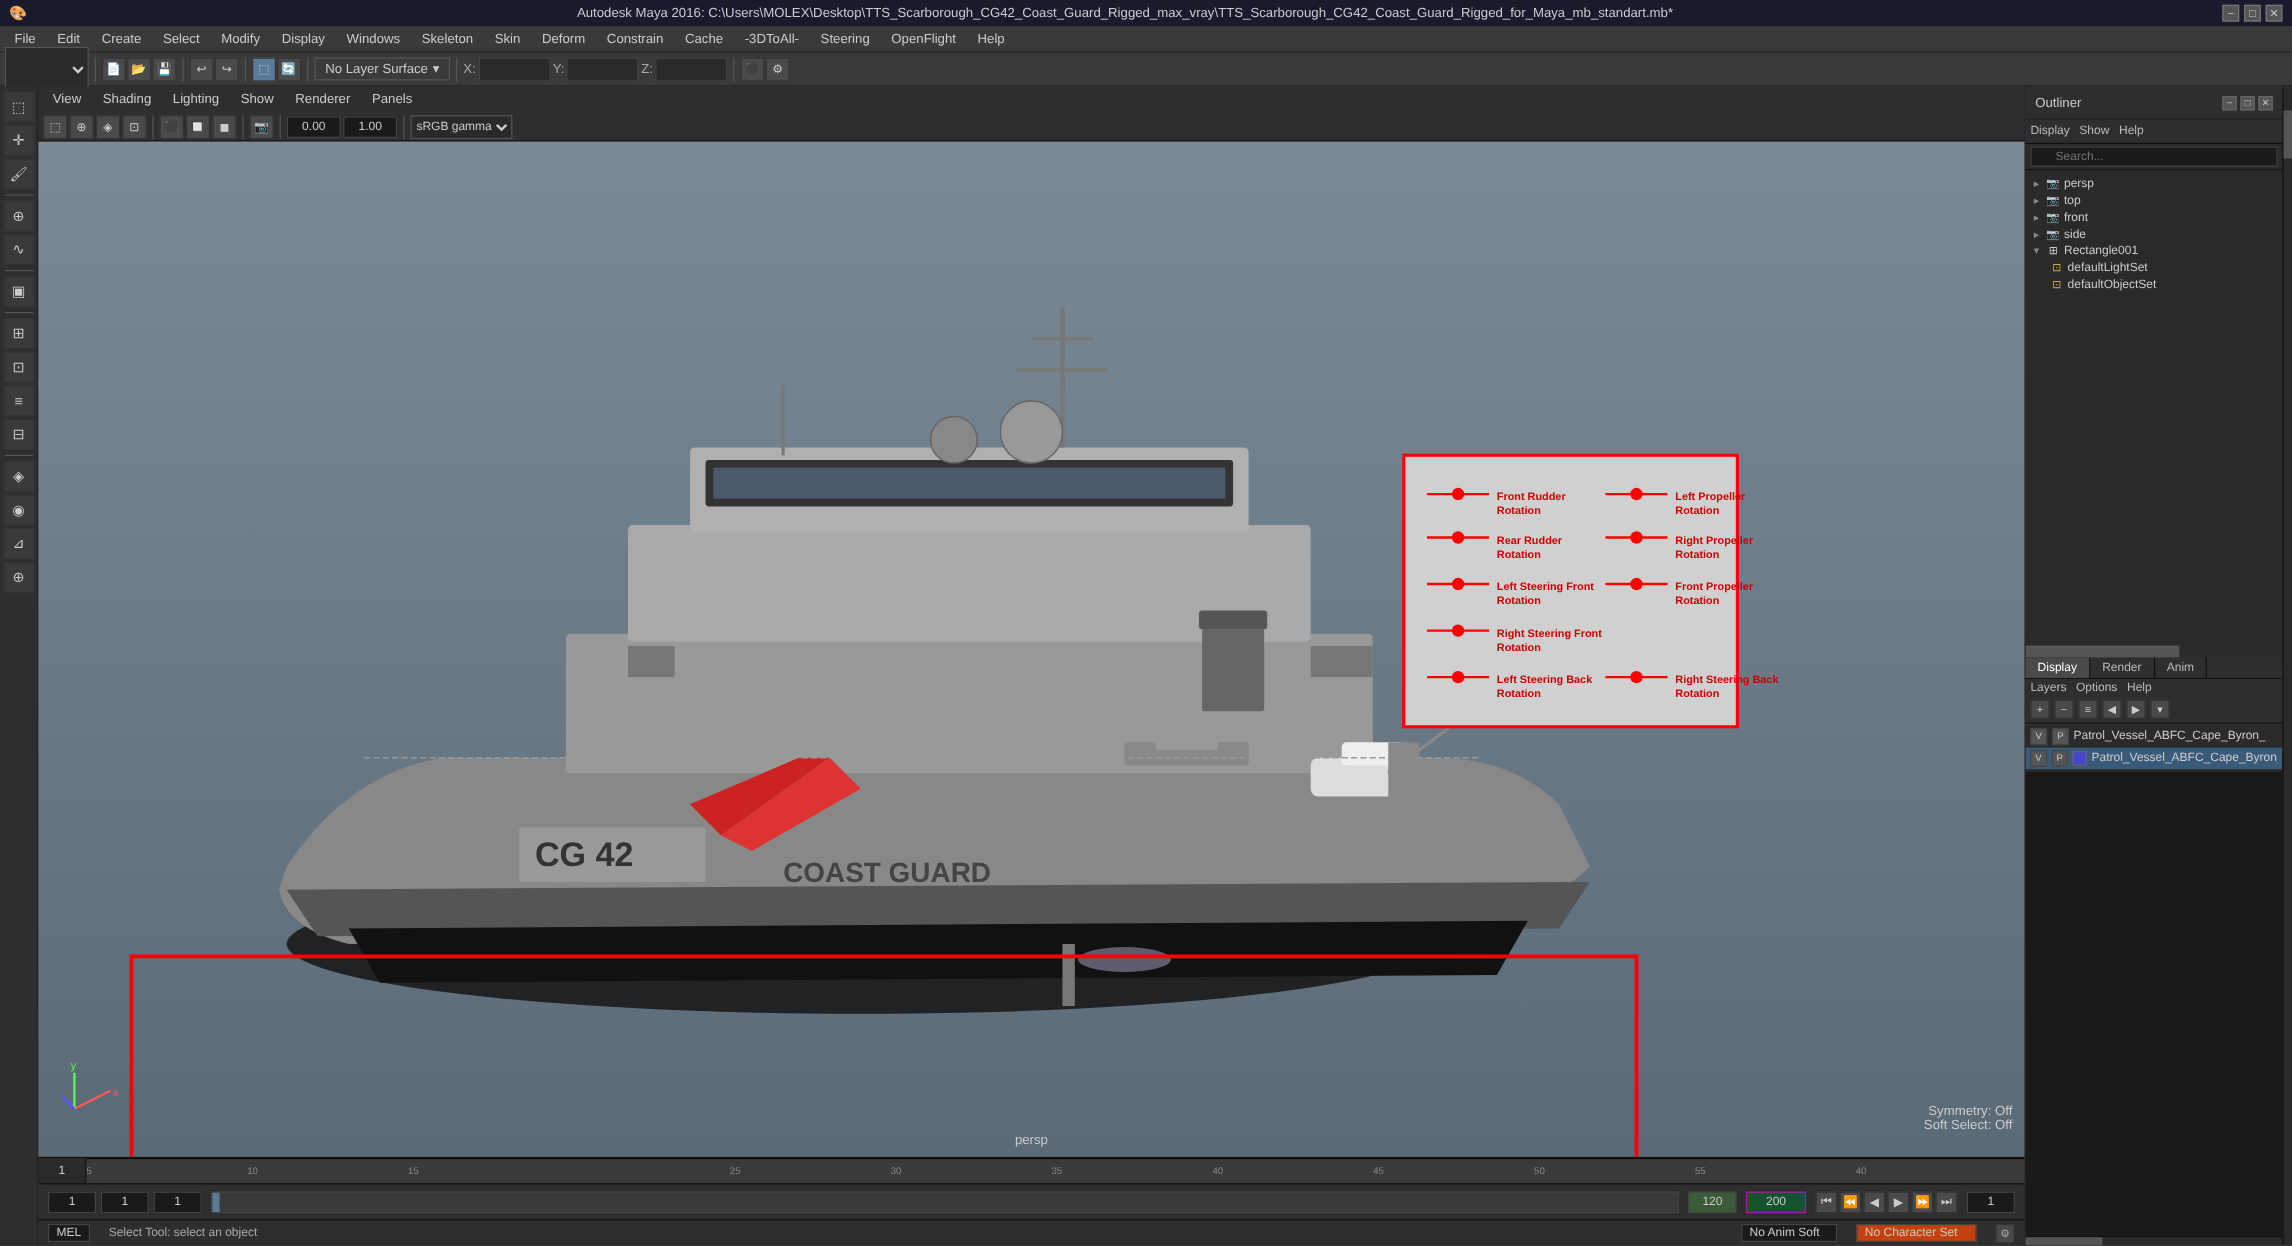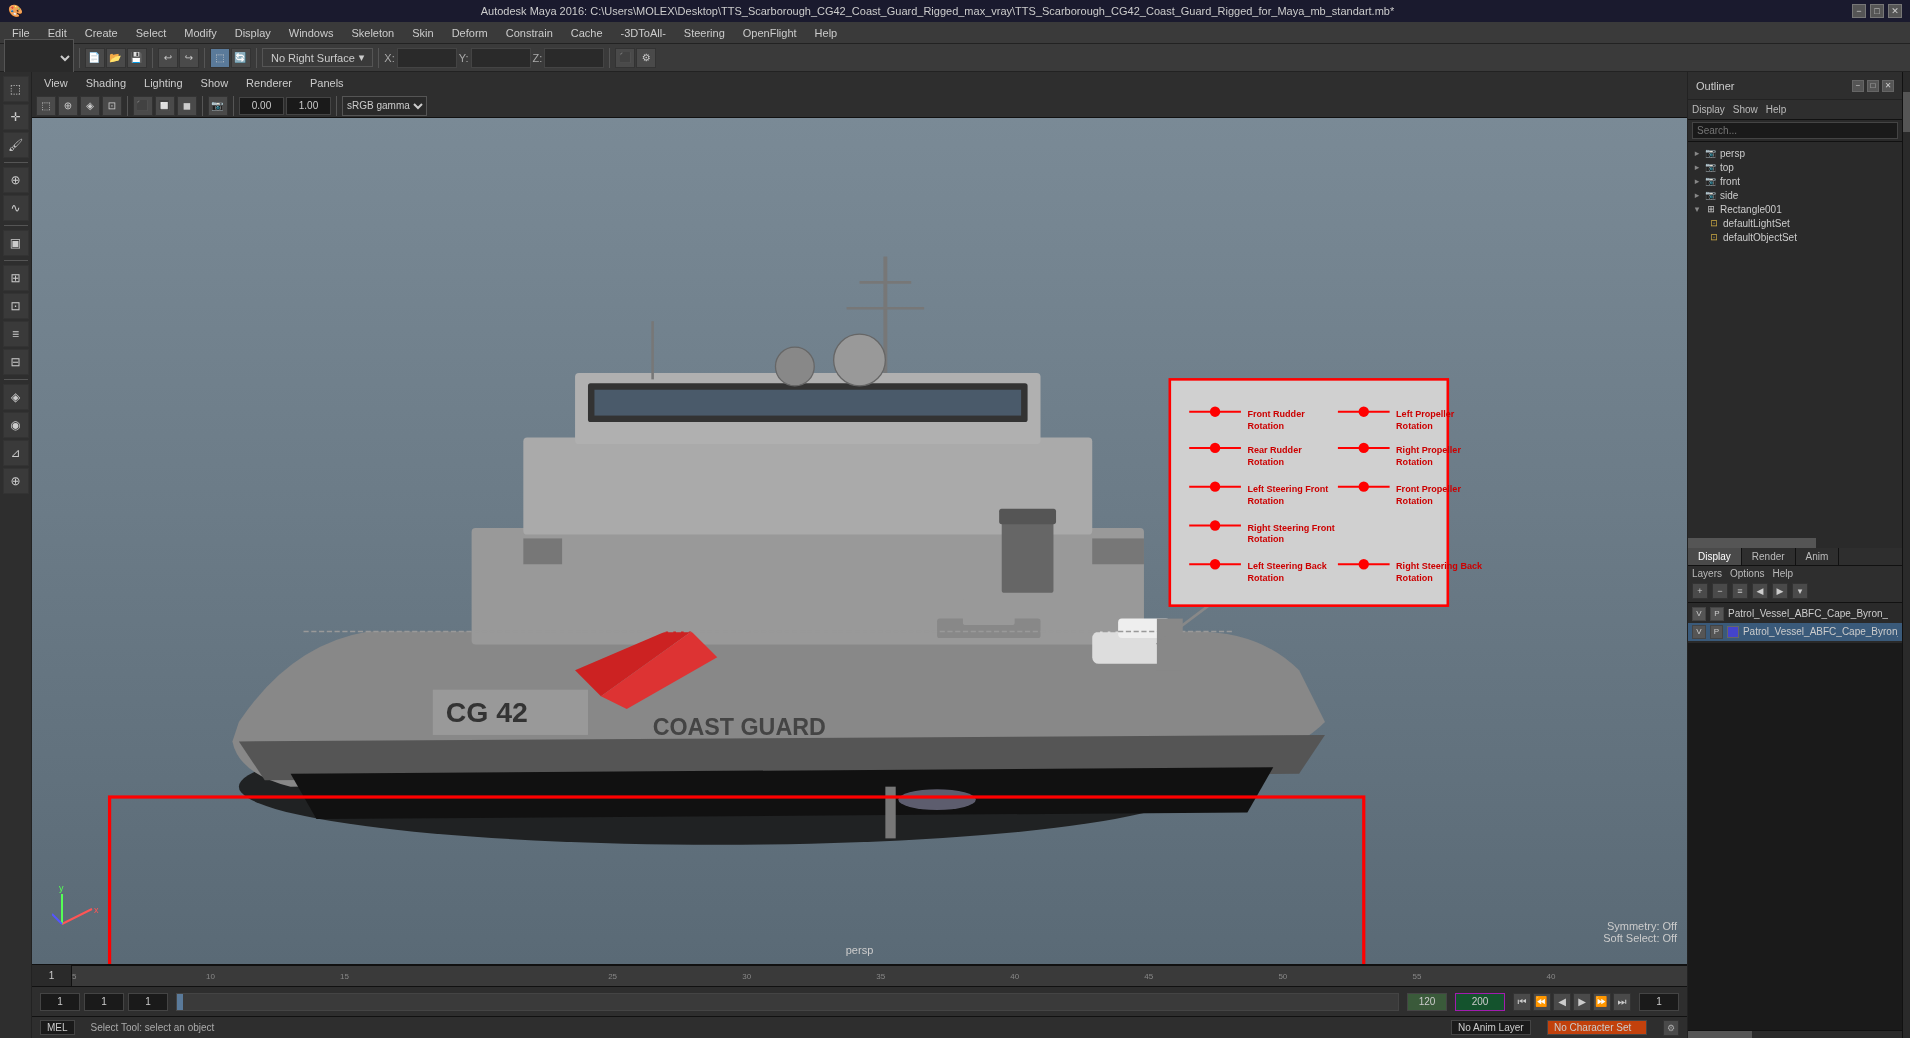--- a/index.html
+++ b/index.html
@@ -232,21 +232,21 @@
       height: 22px;
       background: #2a2a2a;
       display: flex;
       align-items: center;
       padding: 0 4px;
       border-bottom: 1px solid #111;
     }
     #outliner-search input {
       width: 100%; background: #1a1a1a;
       border: 1px solid #444; color: #ccc;
-      padding: 2px 4px; font-size: 10px;
+      padding: 2px 20px; font-size: 10px;
     }
     #outliner-tree {
       flex: 1;
       background: #2a2a2a;
       overflow-y: auto;
       padding: 4px 0;
     }
     .tree-item {
       display: flex;
       align-items: center;
@@ -561,21 +561,21 @@
       <div class="tb-btn">↩</div>
       <div class="tb-btn">↪</div>
     </div>
     <div class="tb-sep"></div>
     <div class="toolbar-icon-group">
       <div class="tb-btn active">⬚</div>
       <div class="tb-btn">🔄</div>
     </div>
     <div class="tb-sep"></div>
     <div class="no-live-surface">
-      <span>No Right Surface</span>
+      <span>No Layer Surface</span>
       <span>▾</span>
     </div>
     <div class="tb-sep"></div>
     <div class="xyz-fields">
       <span class="xyz-label">X:</span>
       <input class="xyz-field" type="text" value="" style="">
       <span class="xyz-label">Y:</span>
       <input class="xyz-field" type="text" value="" style="">
       <span class="xyz-label">Z:</span>
       <input class="xyz-field" type="text" value="" style="">
@@ -827,21 +827,21 @@
             </div>
 
             <div style="display:flex;align-items:center;gap:4px;">
               <div class="frame-field">1</div>
             </div>
           </div>
 
           <div id="status-bar">
             <div id="status-type">MEL</div>
             <div id="status-left">Select Tool: select an object</div>
-            <div id="anim-layer-field">No Anim Layer</div>
+            <div id="anim-layer-field">No Anim Soft</div>
             <div id="char-set-field">No Character Set</div>
             <div class="status-gear">⚙</div>
           </div>
 
         </div>
       </div>
 
       <div id="right-panel">
 
         <div id="outliner-header">

